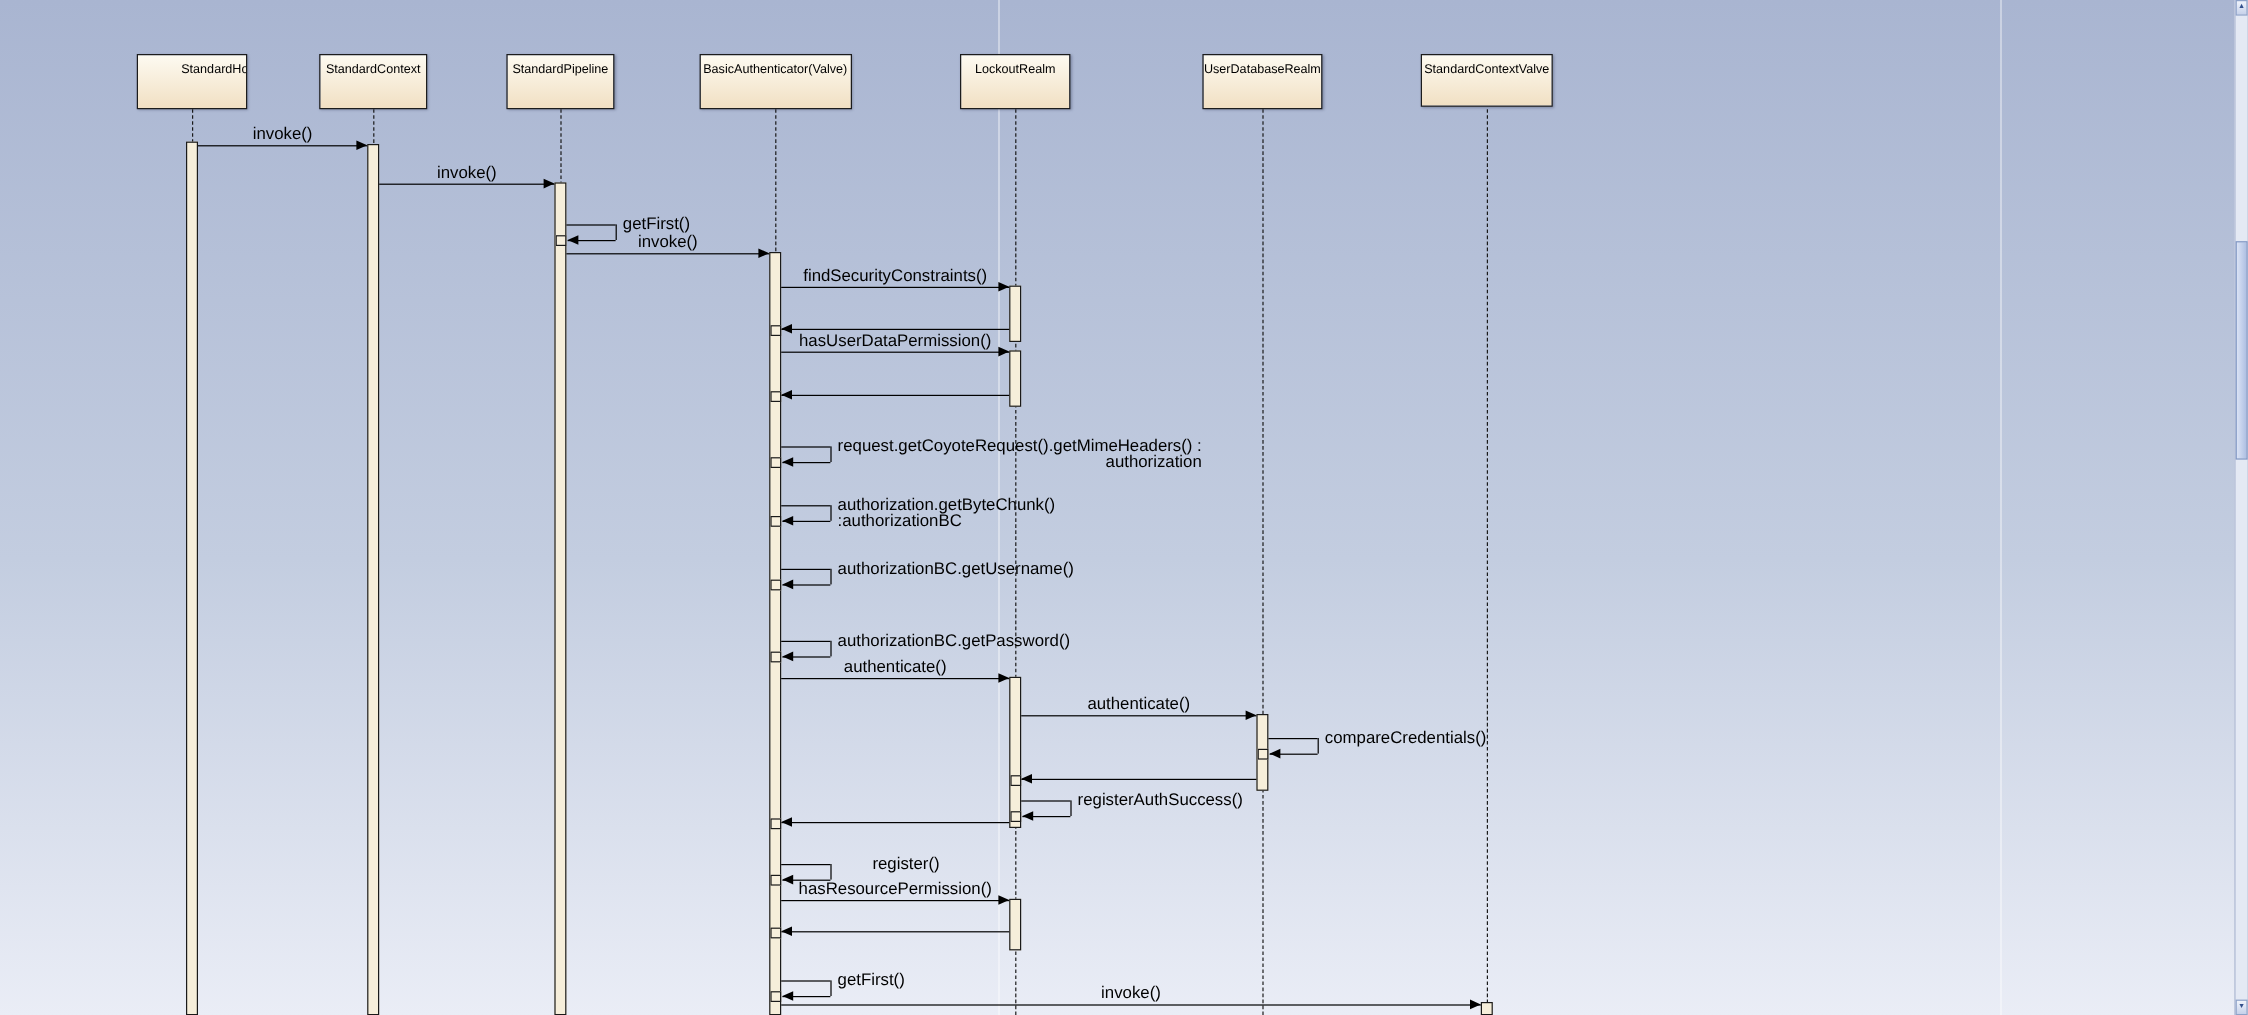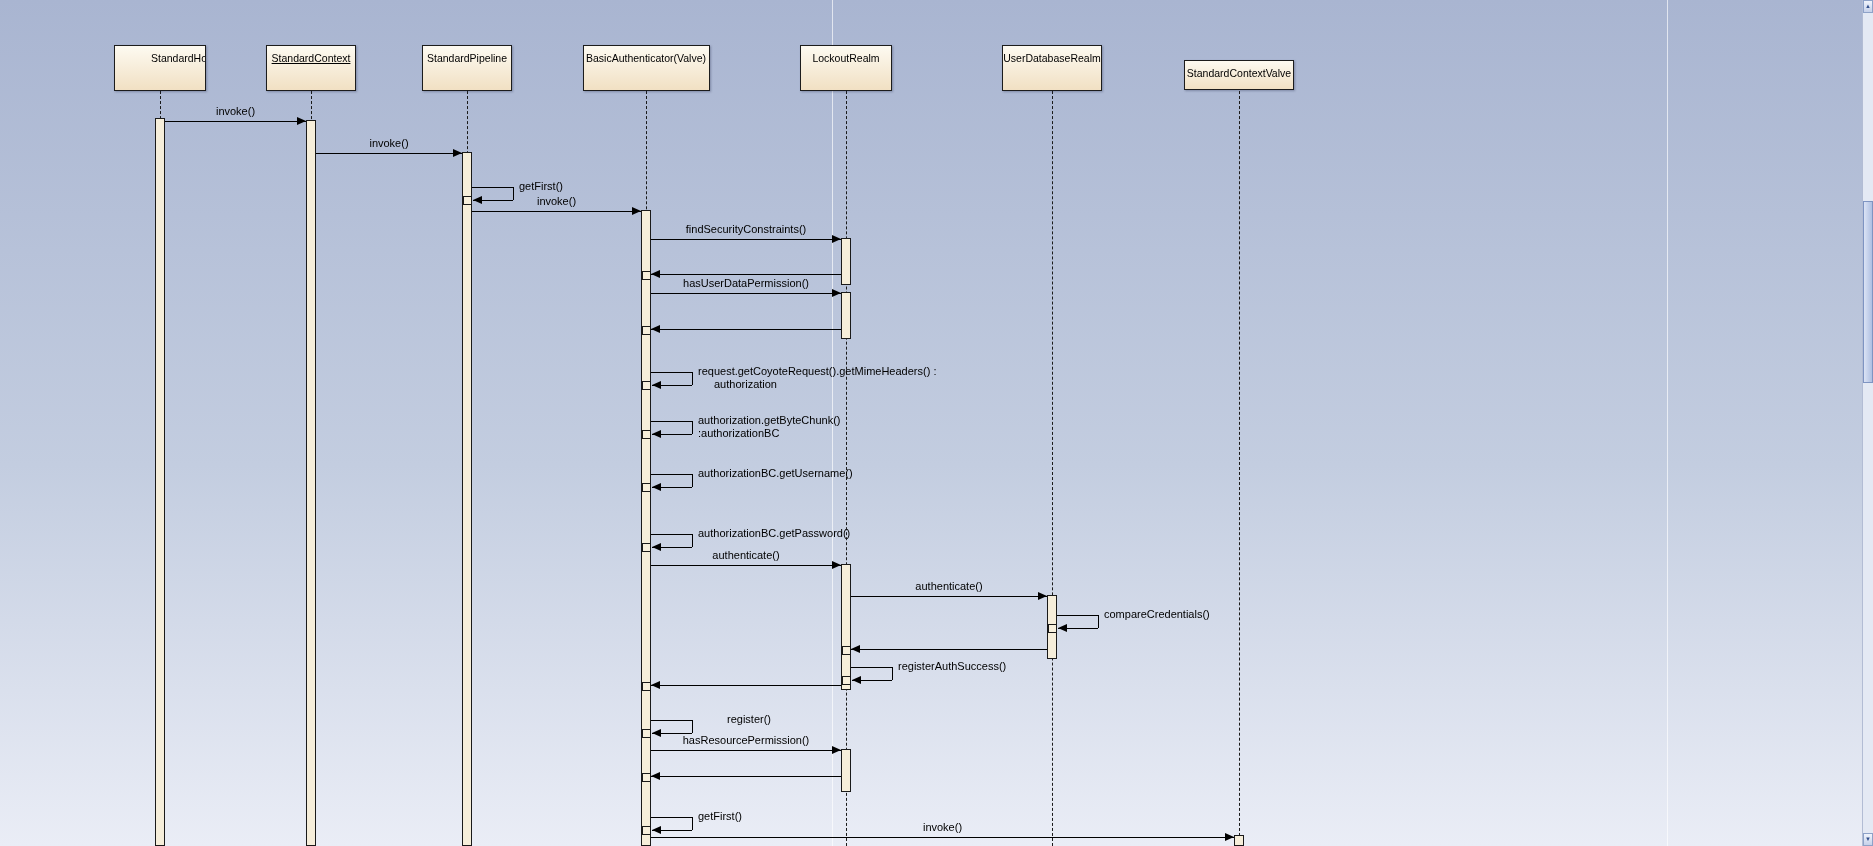--- a/index.html
+++ b/index.html
@@ -22,21 +22,21 @@
     white-space:nowrap;overflow:hidden;
   }
   .lifeline{position:absolute;width:0;border-left:1px dashed #1a1a1a;}
   .act{position:absolute;width:10px;box-sizing:border-box;background:#f6eeda;border:1px solid #1a1a1a;}
   .nub{position:absolute;width:9px;height:9px;box-sizing:border-box;background:#f7efdc;border:1px solid #1a1a1a;}
   .mline{position:absolute;height:0;border-top:1px solid #000;}
   .vline{position:absolute;width:0;border-left:1px solid #000;}
   .ah{position:absolute;width:0;height:0;border-top:4px solid transparent;border-bottom:4px solid transparent;}
   .ah.r{border-left:9px solid #000;}
   .ah.l{border-right:9px solid #000;}
-  .mlabel{position:absolute;font-size:11px;line-height:13px;color:#000;white-space:nowrap;}
+  .mlabel{position:absolute;font-size:14px;line-height:13px;color:#000;white-space:nowrap;}
   .mlabel.center{text-align:center;}
   .vscroll{position:absolute;right:0;top:0;width:11px;height:846px;background:#e4e9f4;border-left:1px solid #b2bcd4;box-sizing:border-box;}
   .vs-btn{position:absolute;left:0;width:10px;height:13px;box-sizing:border-box;
     background:linear-gradient(#f0f4fc,#c6d1ea);border:1px solid #8ea2c8;
     font-size:6px;line-height:11px;text-align:center;color:#33508c;}
   .vs-thumb{position:absolute;left:0;width:10px;box-sizing:border-box;
     background:linear-gradient(90deg,#dbe3f5,#aebfe2);border:1px solid #7e94c2;}
 </style>
 </head>
 <body>
@@ -104,21 +104,21 @@
     <div class="">
       <div class="mline" style="left: 651px; top: 329px; width: 190px; height: 0px;"></div>
       <div class="ah l" style="left: 651px; top: 325px;"></div>
     </div>
     <div class="nub" style="left: 641.5px; top: 325.5px;"></div>
     <div class="">
       <div class="mline" style="left: 651px; top: 372px; width: 41px; height: 0px;"></div>
       <div class="vline" style="left: 692px; top: 372px; width: 0px; height: 13px;"></div>
       <div class="mline" style="left: 652px; top: 385px; width: 40px; height: 0px;"></div>
       <div class="ah l" style="left: 652px; top: 381px;"></div>
-      <div class="mlabel" style="left: 698px; top: 365px;">
+      <div class="mlabel" style="left: 698px; top: 365px; text-align: right;">
         <span style="display: block;">request.getCoyoteRequest().getMimeHeaders() :</span>
         <span style="display: block; margin-left: 16px;">authorization</span>
       </div>
     </div>
     <div class="nub" style="left: 641.5px; top: 380.5px;"></div>
     <div class="">
       <div class="mline" style="left: 651px; top: 421px; width: 41px; height: 0px;"></div>
       <div class="vline" style="left: 692px; top: 421px; width: 0px; height: 13px;"></div>
       <div class="mline" style="left: 652px; top: 434px; width: 40px; height: 0px;"></div>
       <div class="ah l" style="left: 652px; top: 430px;"></div>
@@ -217,25 +217,25 @@
         <span style="display: block;">getFirst()</span>
       </div>
     </div>
     <div class="nub" style="left: 641.5px; top: 825.5px;"></div>
     <div class="">
       <div class="mline" style="left: 651px; top: 837px; width: 583px; height: 0px;"></div>
       <div class="ah r" style="left: 1225px; top: 833px;"></div>
       <div class="mlabel center" style="left: 651px; top: 821px; width: 583px;">invoke()</div>
     </div>
     <div class="phead" style="left: 114px; top: 45px; width: 92px; height: 46px; padding-left: 36px;"><span>StandardHostValve</span></div>
-    <div class="phead" style="left: 266px; top: 45px; width: 90px; height: 46px; text-decoration: underline;"><span>StandardContext</span></div>
+    <div class="phead" style="left: 266px; top: 45px; width: 90px; height: 46px;"><span>StandardContext</span></div>
     <div class="phead" style="left: 422px; top: 45px; width: 90px; height: 46px;"><span>StandardPipeline</span></div>
     <div class="phead" style="left: 582.5px; top: 45px; width: 127px; height: 46px;"><span>BasicAuthenticator(Valve)</span></div>
     <div class="phead" style="left: 800px; top: 45px; width: 92px; height: 46px;"><span>LockoutRealm</span></div>
     <div class="phead" style="left: 1002px; top: 45px; width: 100px; height: 46px;"><span>UserDatabaseRealm</span></div>
-    <div class="phead" style="left: 1184px; top: 60px; width: 110px; height: 30px;"><span>StandardContextValve</span></div>
+    <div class="phead" style="left: 1184px; top: 45px; width: 110px; height: 44px;"><span>StandardContextValve</span></div>
   </div>
 
 <div class="vscroll">
   <div class="vs-btn" id="vs-up" style="top:0;"><span>▲</span></div>
   <div class="vs-thumb" id="vs-thumb" style="top: 201px; height: 182px;"></div>
   <div class="vs-btn" id="vs-down" style="bottom:0;"><span>▼</span></div>
 </div>
 
 </body></html>

